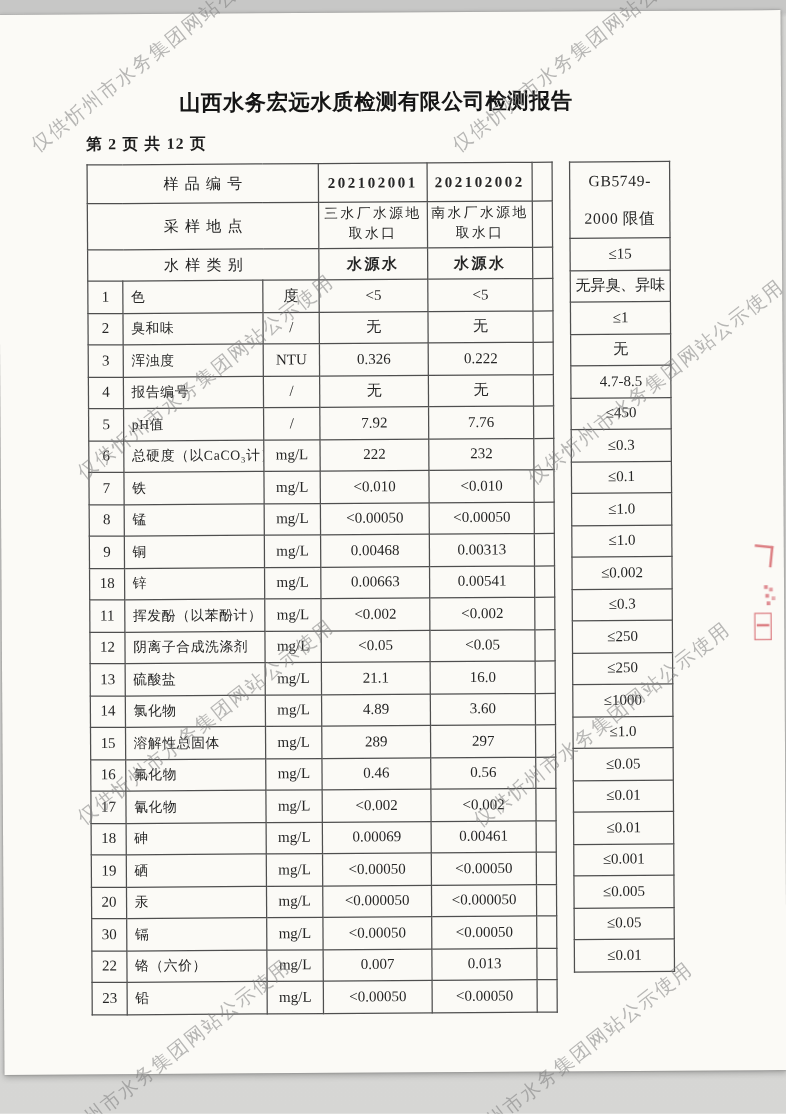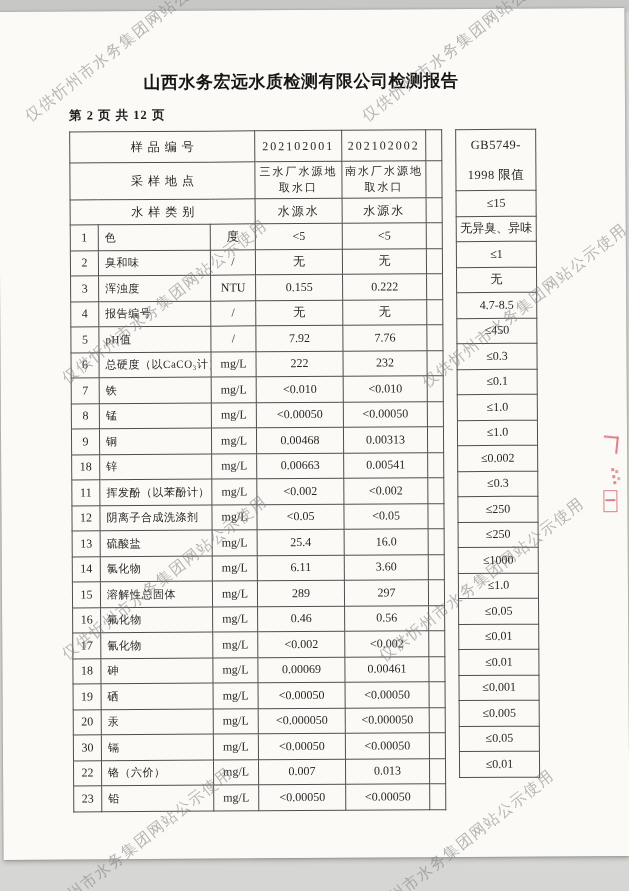--- a/index.html
+++ b/index.html
@@ -32,21 +32,21 @@
     border:1px solid #4f4f4f;text-align:center;vertical-align:middle;
     font-size:12px;color:#262626;padding:0;overflow:hidden;
   }
   .tA{width:372px;}
   .tB{width:80px;margin-left:13px;}
   tr.h1 td{height:30px;}
   tr.h2 td{height:36px;}
   tr.h3 td{height:24px;}
   tr.dr td{height:24.5px;}
   .hlabel{letter-spacing:5px;text-indent:5px;color:#222;}
-  .hval{letter-spacing:2px;}
+  .hval{letter-spacing:2px;font-weight:bold;}
   .hsite{letter-spacing:2px;line-height:1.45;font-size:11px;}
   .name-cell{
     text-align:left;padding-left:6px;font-size:11px;
     letter-spacing:.5px;white-space:nowrap;
   }
   .limhead{font-size:12.5px;line-height:2.4;letter-spacing:.5px;height:92px;}
   .limit-cell{letter-spacing:0;}
   
   .wm{
     position:absolute;z-index:5;white-space:nowrap;
@@ -119,21 +119,21 @@
             <td class="name-cell">臭和味</td>
             <td>/</td>
             <td>无</td>
             <td>无</td>
             <td></td>
           </tr>
           <tr class="dr">
             <td>3</td>
             <td class="name-cell">浑浊度</td>
             <td>NTU</td>
-            <td>0.155</td>
+            <td>0.326</td>
             <td>0.222</td>
             <td></td>
           </tr>
           <tr class="dr">
             <td>4</td>
             <td class="name-cell">报告编号</td>
             <td>/</td>
             <td>无</td>
             <td>无</td>
             <td></td>
@@ -199,29 +199,29 @@
             <td class="name-cell">阴离子合成洗涤剂</td>
             <td>mg/L</td>
             <td>&lt;0.05</td>
             <td>&lt;0.05</td>
             <td></td>
           </tr>
           <tr class="dr">
             <td>13</td>
             <td class="name-cell">硫酸盐</td>
             <td>mg/L</td>
-            <td>25.4</td>
+            <td>21.1</td>
             <td>16.0</td>
             <td></td>
           </tr>
           <tr class="dr">
             <td>14</td>
             <td class="name-cell">氯化物</td>
             <td>mg/L</td>
-            <td>6.11</td>
+            <td>4.89</td>
             <td>3.60</td>
             <td></td>
           </tr>
           <tr class="dr">
             <td>15</td>
             <td class="name-cell">溶解性总固体</td>
             <td>mg/L</td>
             <td>289</td>
             <td>297</td>
             <td></td>
@@ -294,21 +294,21 @@
     </table>
 
     <table class="tB">
       <colgroup>
           <col style="width:80px">
         </colgroup>
       <tbody id="limit-rows">
         <tr class="h1">
           <td rowspan="3" class="limhead">
             <span>GB5749-</span><br>
-            <span>1998 限值</span>
+            <span>2000 限值</span>
           </td>
         </tr>
         <tr class="h2"></tr>
         <tr class="h3"></tr>
       <tr class="dr">
             <td class="limit-cell">≤15</td>
           </tr>
           <tr class="dr">
             <td class="limit-cell">无异臭、异味</td>
           </tr>

